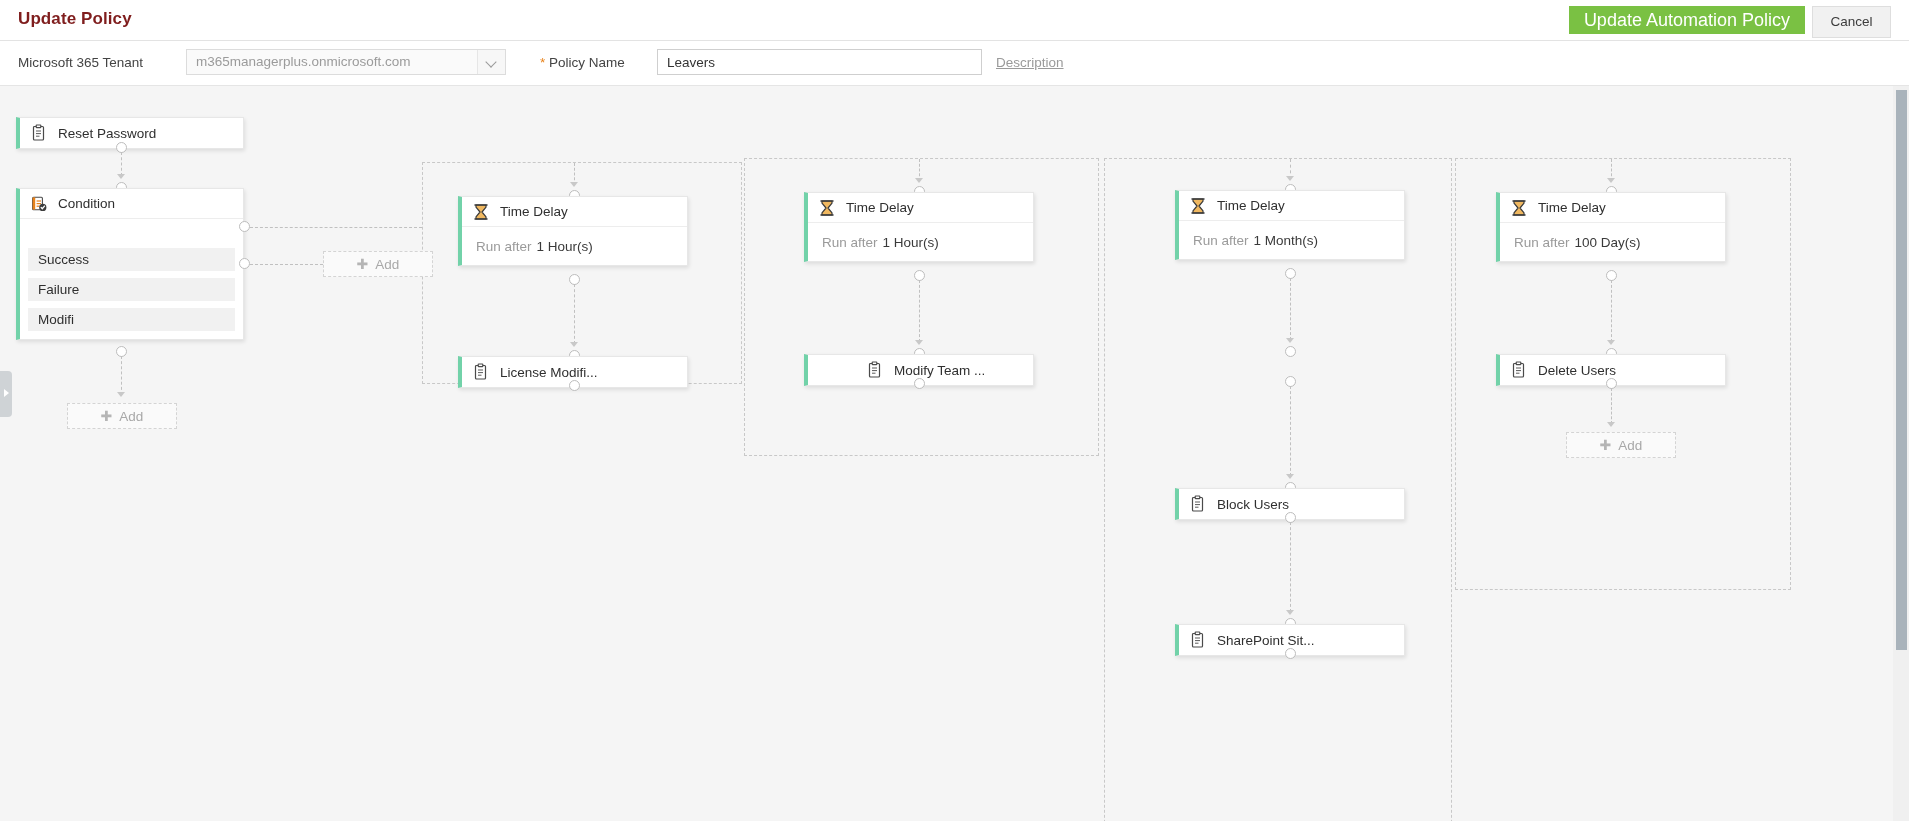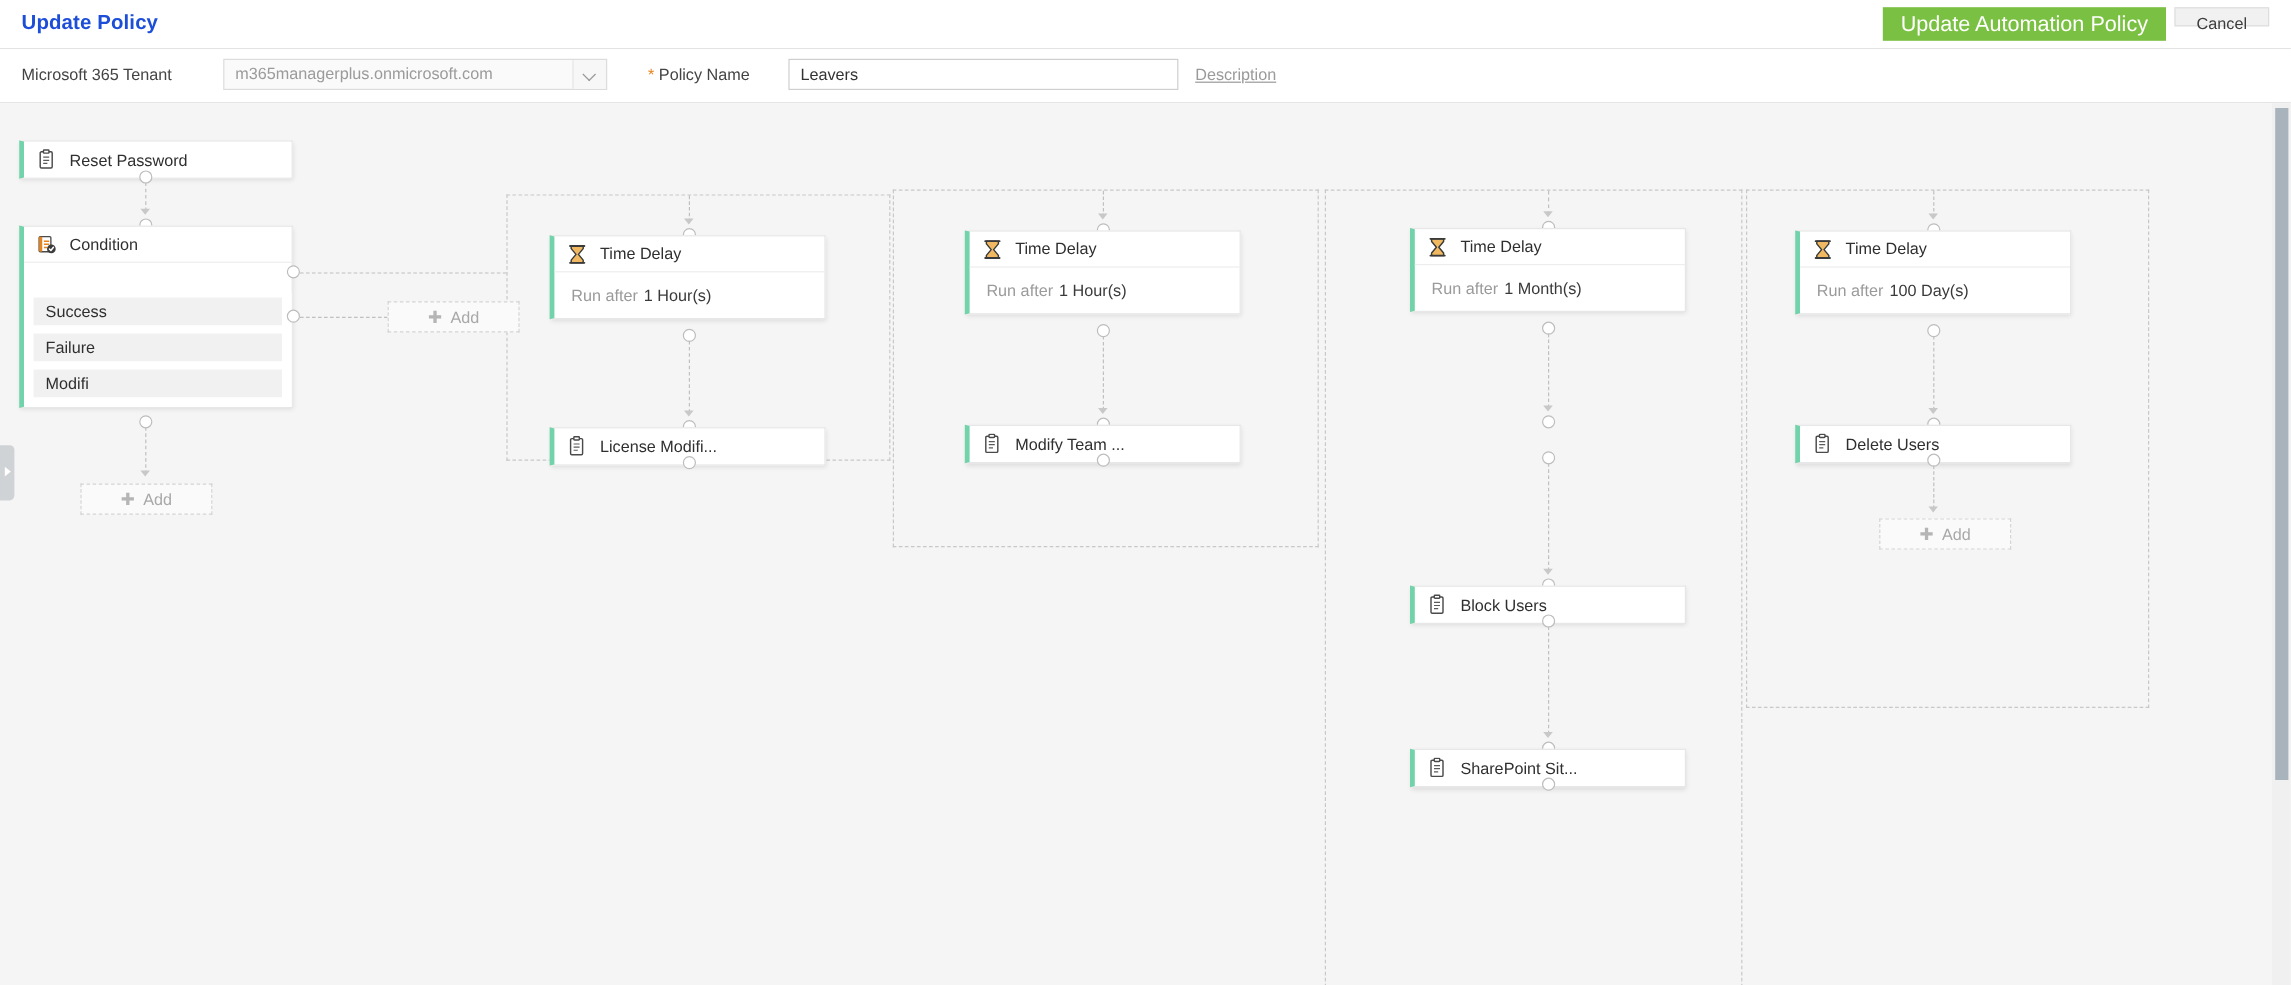--- a/index.html
+++ b/index.html
@@ -18,42 +18,42 @@
     left: 0; top: 0;
     width: 1909px; height: 41px;
     background: #ffffff;
     border-bottom: 1px solid #e3e3e3;
   }
   .page-title {
     position: absolute;
     left: 18px; top: 9px;
     font-size: 17px;
     font-weight: bold;
-    color: #1d4ed8;
+    color: #7f1d1d;
     letter-spacing: .1px;
   }
   .btn-primary {
     position: absolute;
     right: 104px; top: 6px;
     height: 28px;
     padding: 0 15px;
     background: #7ac143;
     color: #ffffff;
     border: none;
     font-size: 18px;
     font-family: "Liberation Sans", sans-serif;
     cursor: pointer;
     line-height: 28px;
     text-align: center;
     white-space: nowrap;
   }
   .btn-secondary {
     position: absolute;
     right: 18px; top: 6px;
-    height: 16px;
+    height: 32px;
     width: 79px;
     background: #f1f1f1;
     color: #3c3c3c;
     border: 1px solid #dedede;
     font-size: 13.5px;
     font-family: "Liberation Sans", sans-serif;
     cursor: pointer;
     line-height: 26px;
     text-align: center;
   }
@@ -422,21 +422,21 @@
     </div>
     <div class="node-body">
       <span class="runafter">Run after</span>
       <span class="runval">1 Hour(s)</span>
     </div>
   </div>
   <div class="port" style="left:914px;top:184px;"></div>
   <div class="conn-v" style="left:919px;top:194px;height:62px;"></div>
   <div class="arrow-d" style="left:915px;top:254px;"></div>
   <div class="port" style="left:914px;top:262px;"></div>
-  <div class="node" style="left:804px;top:268px;width:230px;">
+  <div class="node" style="left:804px;top:268px;width:230px;padding-left:48px;">
     <div class="node-head">
       <svg class="node-icon" viewBox="0 0 18 18">
         <rect x="3.5" y="2.5" width="10" height="13.5" rx="1" fill="#fff" stroke="#4a4a4a" stroke-width="1.2"></rect>
         <rect x="6.2" y="1" width="4.6" height="2.6" rx="0.6" fill="#fff" stroke="#4a4a4a" stroke-width="1.2"></rect>
         <line x1="6" y1="7" x2="11" y2="7" stroke="#5a5a5a" stroke-width="1"></line>
         <line x1="6" y1="9.6" x2="11" y2="9.6" stroke="#5a5a5a" stroke-width="1"></line>
         <line x1="6" y1="12.2" x2="9.5" y2="12.2" stroke="#5a5a5a" stroke-width="1"></line>
       </svg>
       <span class="node-label">Modify Team ...</span>
     </div>

